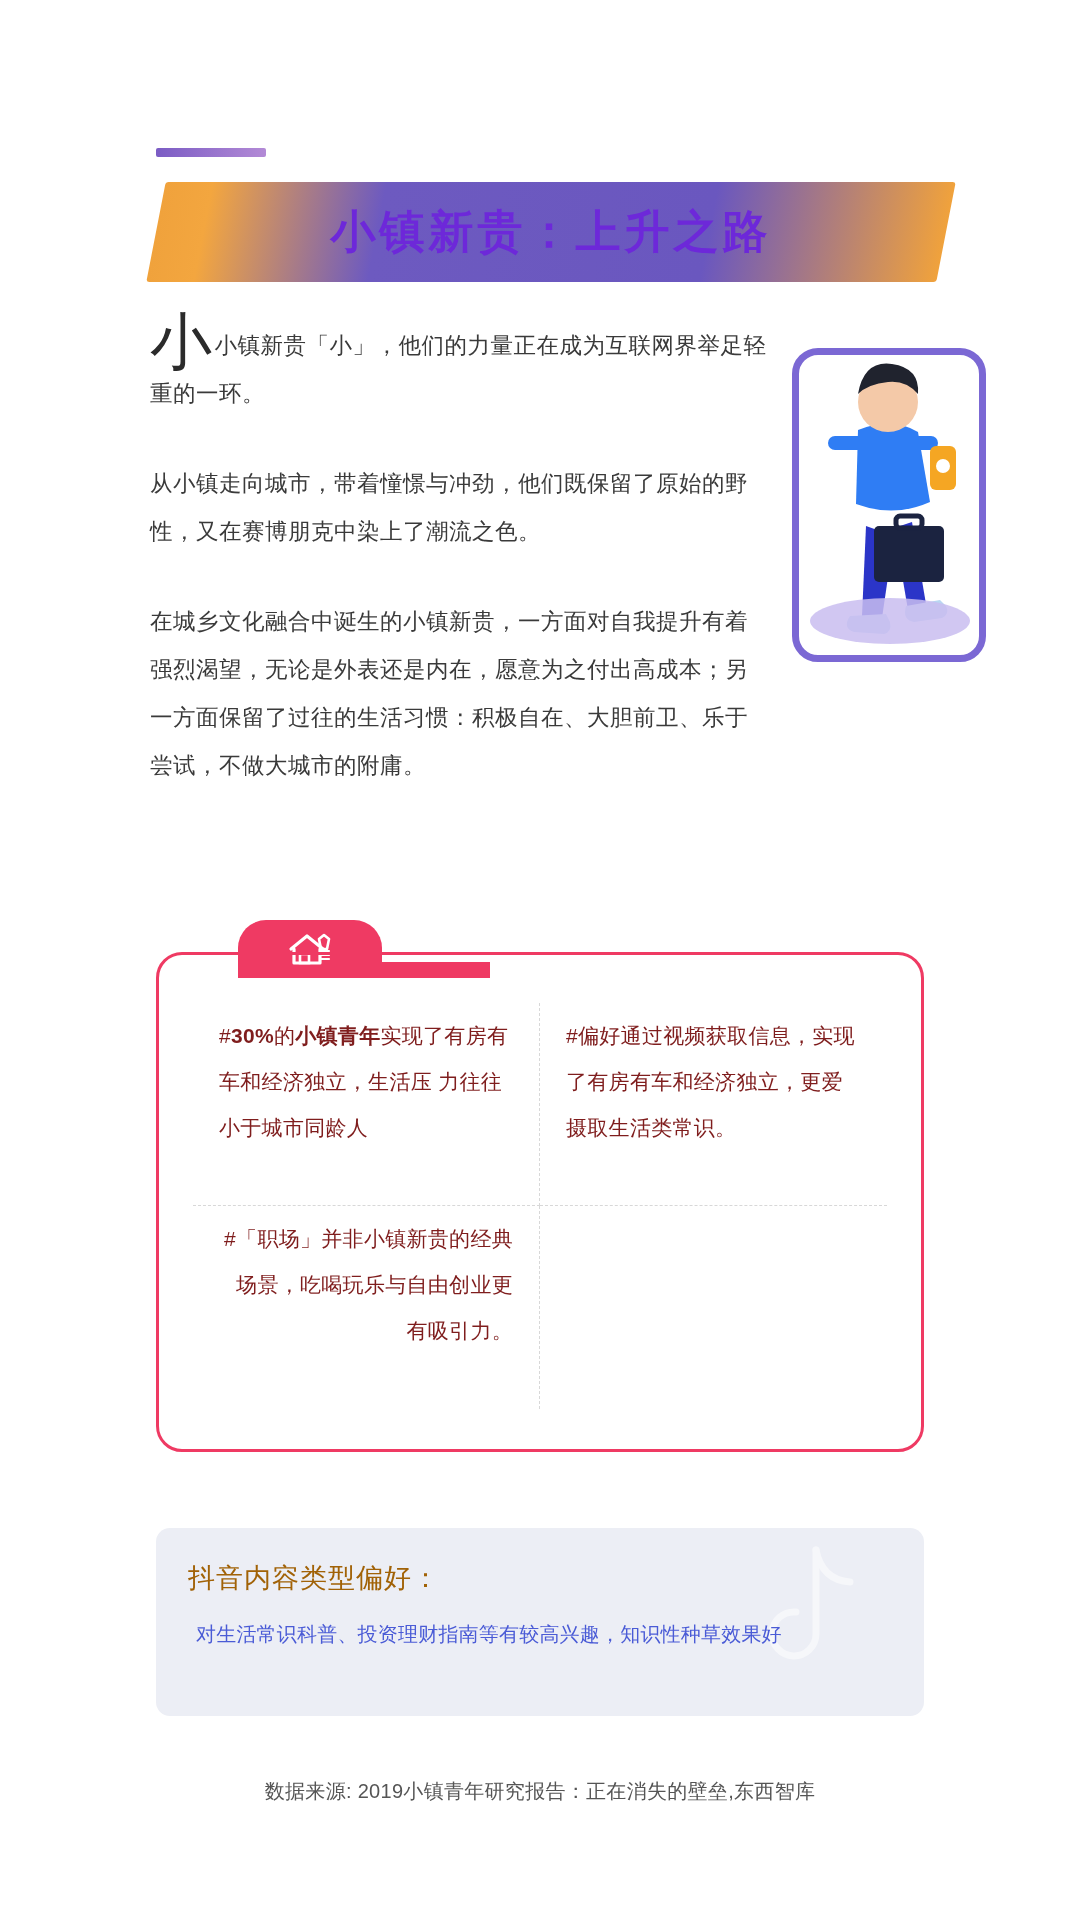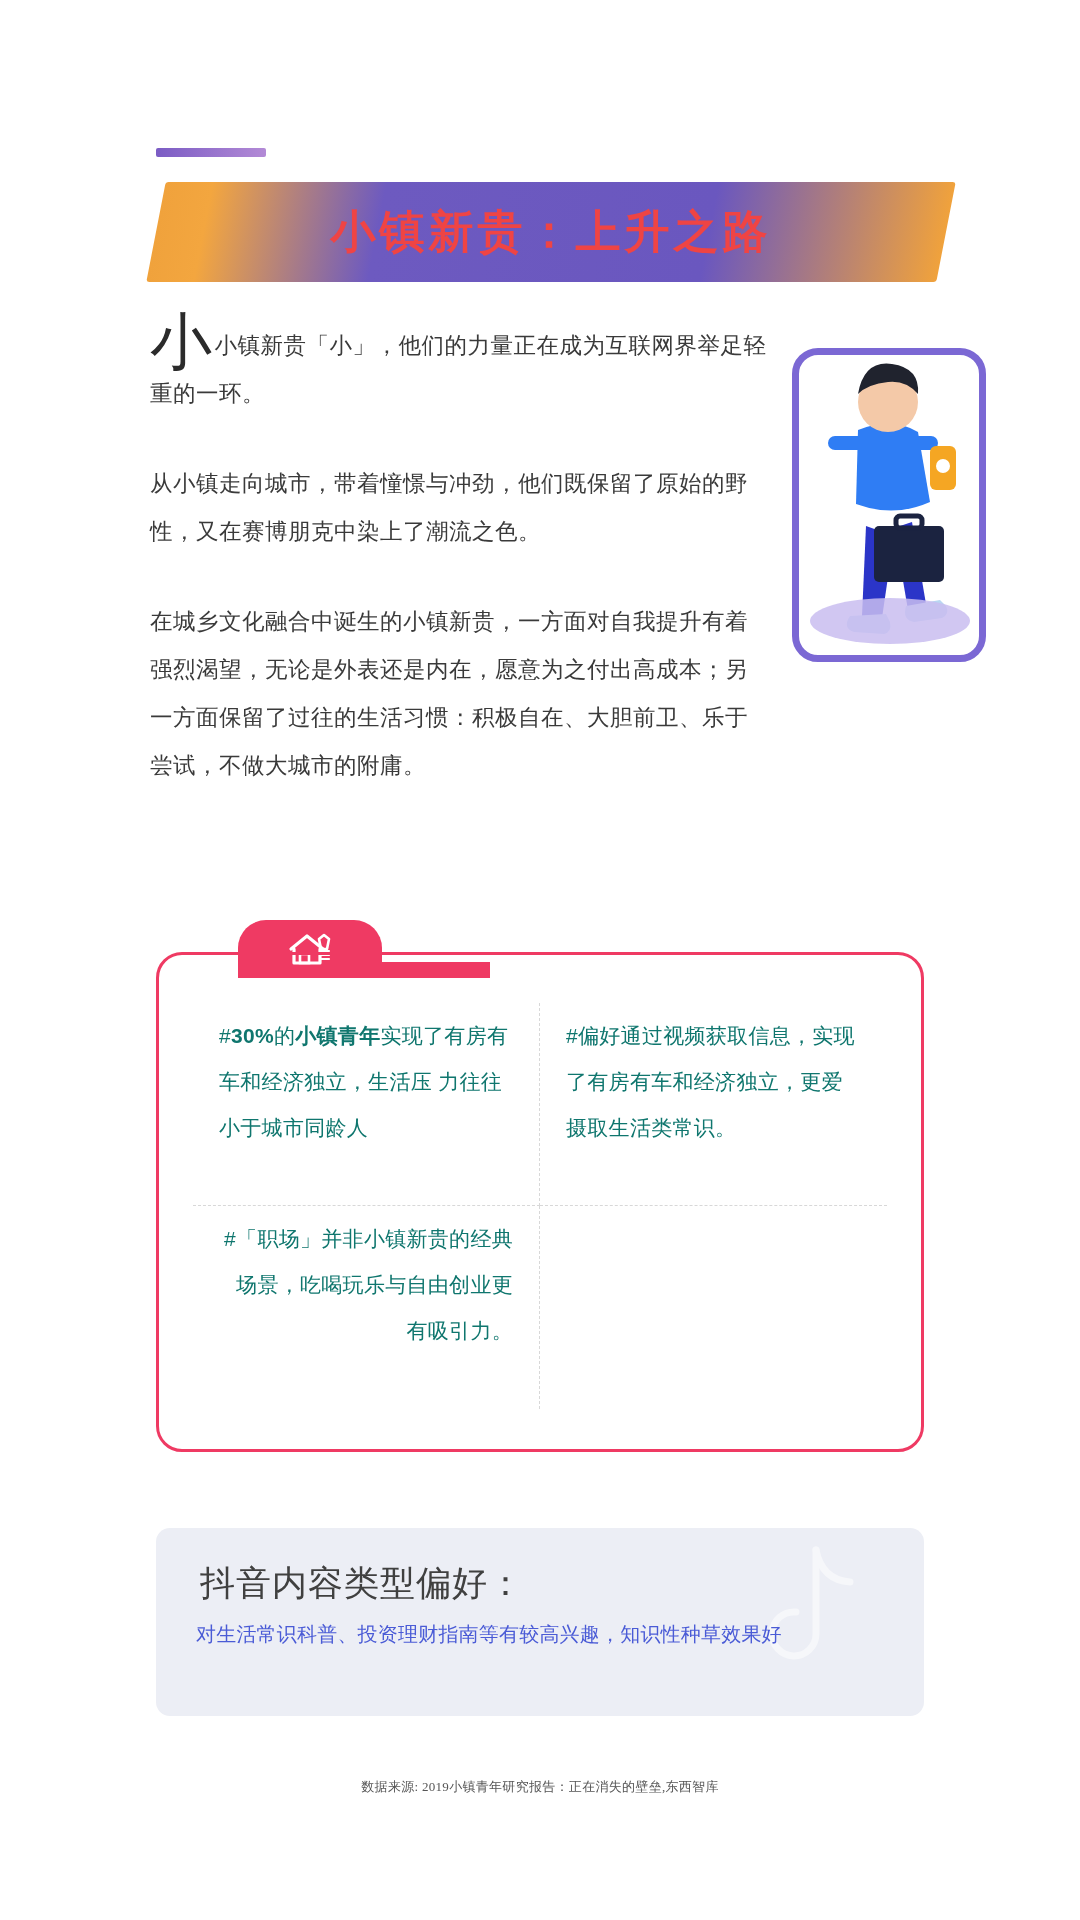--- a/index.html
+++ b/index.html
@@ -51,21 +51,21 @@
   }
   .header-title {
     position: absolute;
     left: 0;
     top: 34px;
     width: 790px;
     height: 100px;
     display: flex;
     align-items: center;
     justify-content: center;
-    color: #ef4444;
+    color: #6d28d9;
     font-size: 45px;
     font-weight: bold;
     letter-spacing: 4px;
   }
 
   
   .intro {
     position: absolute;
     left: 150px;
     top: 318px;
@@ -157,45 +157,45 @@
     display: grid;
     grid-template-columns: 1fr 1fr;
     grid-template-rows: 1fr 1fr;
     box-sizing: border-box;
     padding: 48px 34px 40px 34px;
   }
   .cell {
     padding: 10px 26px;
     font-size: 21px;
     line-height: 46px;
-    color: #0f766e;
+    color: #7f1d1d;
     letter-spacing: 0.3px;
   }
   .cell.r0c0 { border-right: 1px dashed #d8d8d8; border-bottom: 1px dashed #d8d8d8; }
   .cell.r0c1 { border-bottom: 1px dashed #d8d8d8; }
   .cell.r1c0 { border-right: 1px dashed #d8d8d8; text-align: right; }
   .cell b { font-weight: bold; }
 
   
   .panel {
     position: absolute;
     left: 156px;
     top: 1528px;
     width: 768px;
     height: 188px;
     background: #eceef5;
     border-radius: 14px;
     overflow: hidden;
   }
   .panel-title {
     position: absolute;
-    left: 44px;
+    left: 32px;
     top: 32px;
-    font-size: 35px;
-    color: #404040;
+    font-size: 27px;
+    color: #a16207;
     letter-spacing: 1px;
   }
   .panel-body {
     position: absolute;
     left: 40px;
     top: 88px;
     width: 690px;
     font-size: 20px;
     line-height: 36px;
     font-weight: normal;
@@ -209,24 +209,23 @@
     opacity: .5;
   }
 
   
   .footer {
     position: absolute;
     left: 0;
     top: 1778px;
     width: 1080px;
     text-align: center;
-    font-size: 13px;
+    font-size: 20px;
     color: #555;
     letter-spacing: 0.3px;
-    font-family: Liberation Serif, serif;
   }
 </style>
 </head>
 <body>
 
 <div class="page">
 
   <div class="header-wrap">
     <div class="header-accent"></div>
     <div class="header-bar"></div>

